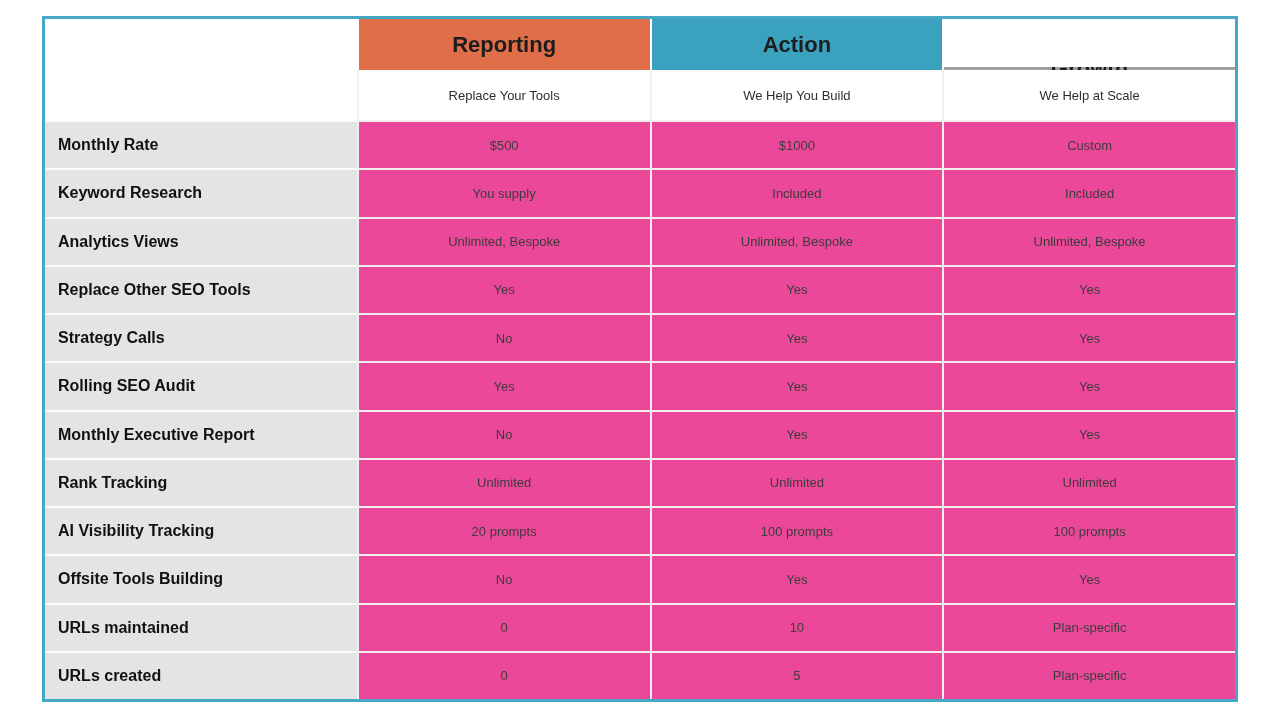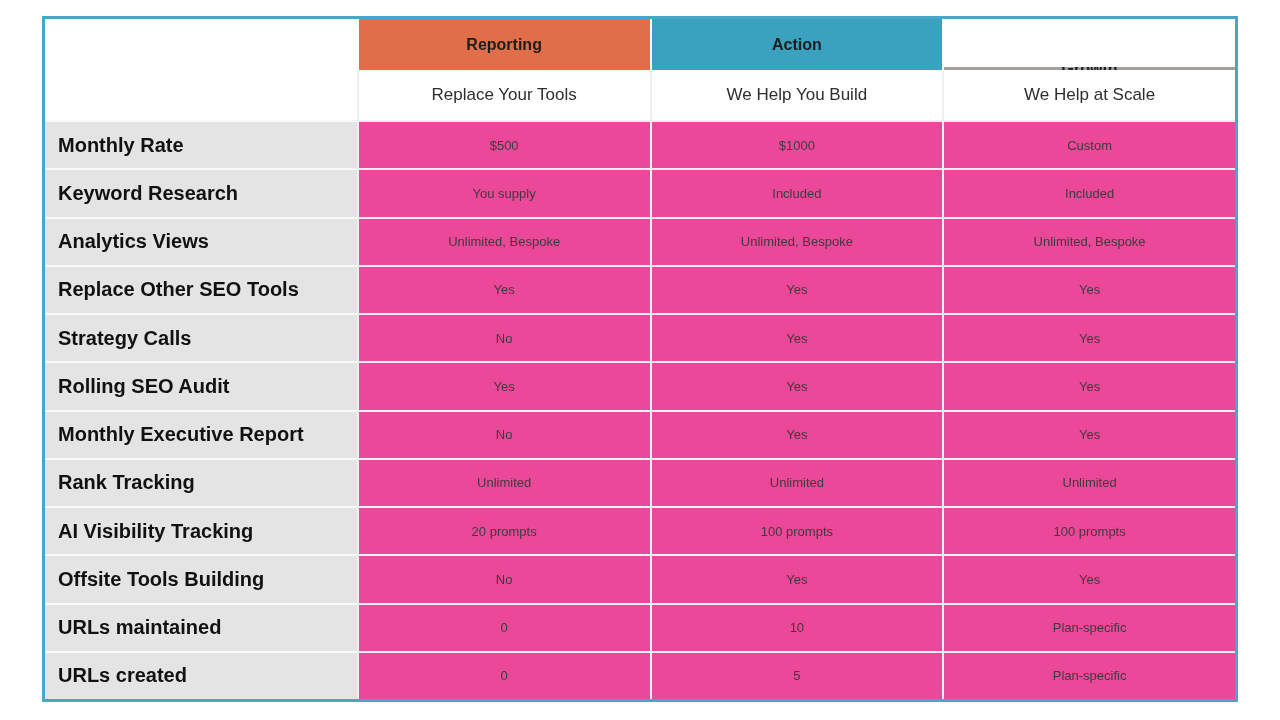--- a/index.html
+++ b/index.html
@@ -36,35 +36,35 @@
     box-sizing: border-box;
     overflow: hidden;
     white-space: nowrap;
   }
   .corner, .subtitle-spacer {
     background: #ffffff;
   }
   .plan-header {
     justify-content: center;
     font-weight: bold;
-    font-size: 16px;
+    font-size: 22px;
     color: #1d1d1d;
     border-left: 2px solid #ffffff;
   }
   .plan-subtitle {
     justify-content: center;
-    font-size: 17px;
+    font-size: 13px;
     color: #2e2e2e;
     background: #ffffff;
     border-left: 2px solid #f0f0f0;
   }
   .row-label {
     background: #e4e4e4;
     font-weight: bold;
-    font-size: 20px;
+    font-size: 16px;
     color: #111111;
     padding-left: 13px;
     border-top: 2px solid #fafafa;
   }
   .value-cell {
     justify-content: center;
     font-size: 13px;
     color: #3c3c3c;
     background: #ec4899;
     border-top: 2px solid #f0f0f0;

